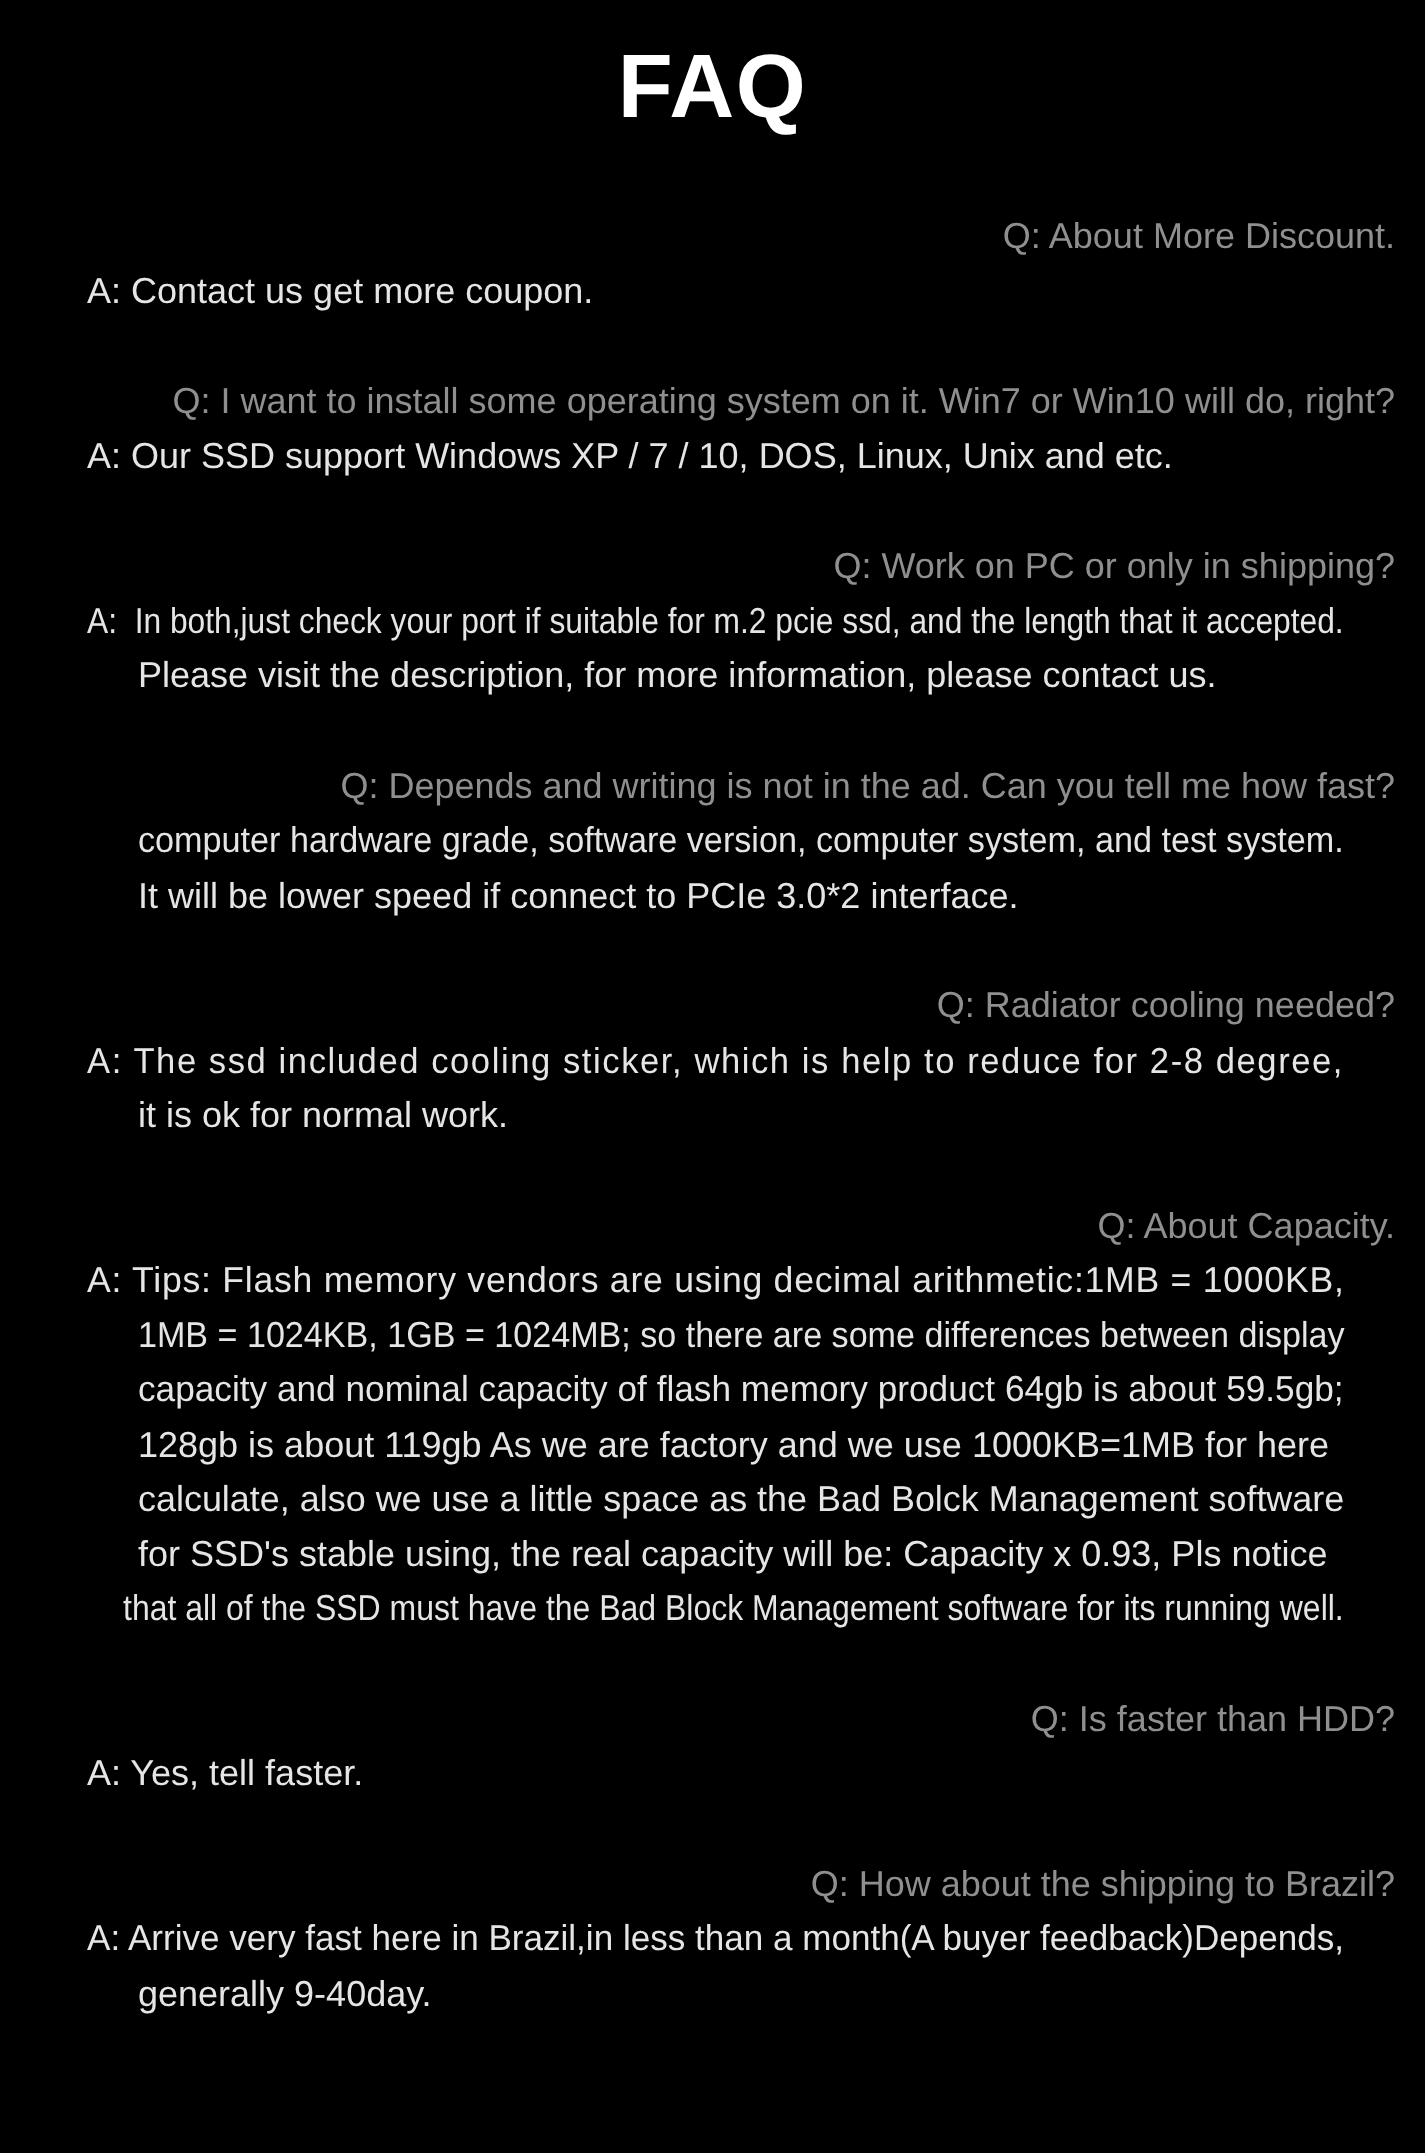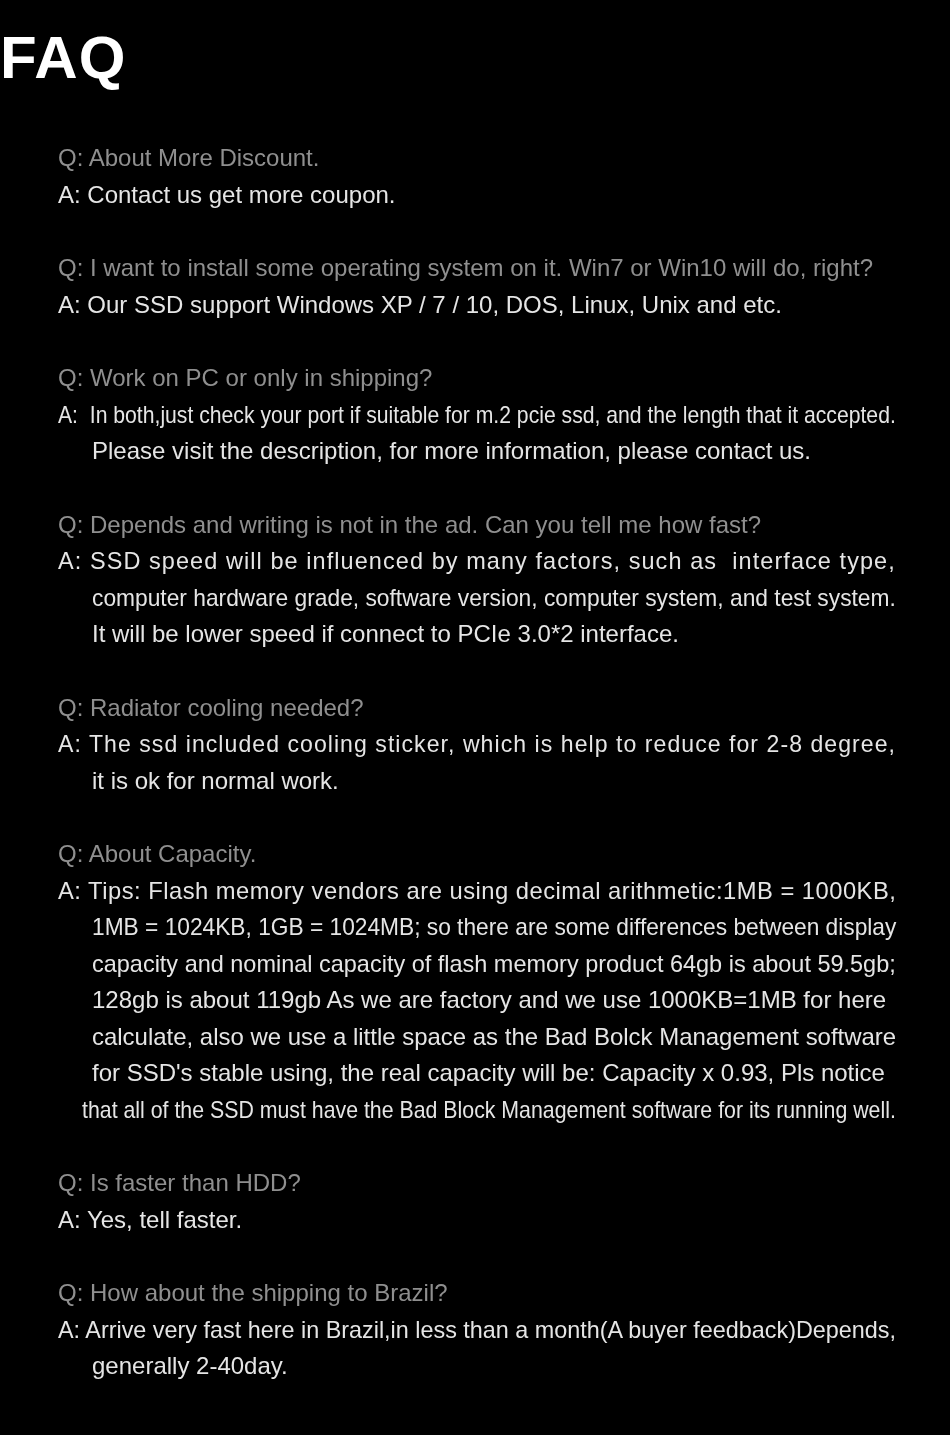--- a/index.html
+++ b/index.html
@@ -11,20 +11,21 @@
     position: relative;
     width: 950px;
     height: 1435px;
     background: #000000;
     overflow: hidden;
     font-family: "Liberation Sans", sans-serif;
   }
   .faq-title {
     margin: 0;
     padding-top: 22px;
+    text-align: center;
     font-size: 60px;
     line-height: 72px;
     font-weight: bold;
     letter-spacing: 1px;
     color: #ffffff;
   }
   .faq-list {
     margin-top: 46px;
     padding-left: 58px;
     padding-right: 20px;
@@ -32,20 +33,21 @@
   .qa-block {
     margin: 0 0 37px 0;
   }
   .line {
     font-size: 24px;
     line-height: 36.5px;
     height: 36.5px;
   }
   .q-line {
     color: #8f8f8f;
+    text-align: right;
   }
   .a-line {
     color: #e5e5e5;
   }
   .cont { padding-left: 34px; }
   .cont-sm { padding-left: 24px; }
   .txt {
     display: inline-block;
     white-space: pre;
     transform-origin: left center;
@@ -73,21 +75,20 @@
     </div>
 
     <div class="qa-block">
       <div class="line q-line"><span class="txt">Q: Work on PC or only in shipping?</span></div>
       <div class="line a-line"><span class="txt" style="transform: scaleX(0.882);">A:  In both,just check your port if suitable for m.2 pcie ssd, and the length that it accepted.</span></div>
       <div class="line a-line cont"><span class="txt">Please visit the description, for more information, please contact us.</span></div>
     </div>
 
     <div class="qa-block">
       <div class="line q-line"><span class="txt">Q: Depends and writing is not in the ad. Can you tell me how fast?</span></div>
-      <div class="line a-line"><span class="txt ws1" style="transform: scaleX(0.978);">A: SSD speed will be influenced by many factors, such as  interface type,</span></div>
       <div class="line a-line cont"><span class="txt" style="transform: scaleX(0.949);">computer hardware grade, software version, computer system, and test system.</span></div>
       <div class="line a-line cont"><span class="txt">It will be lower speed if connect to PCIe 3.0*2 interface.</span></div>
     </div>
 
     <div class="qa-block">
       <div class="line q-line"><span class="txt">Q: Radiator cooling needed?</span></div>
       <div class="line a-line"><span class="txt ws1" style="transform: scaleX(0.96);">A: The ssd included cooling sticker, which is help to reduce for 2-8 degree,</span></div>
       <div class="line a-line cont"><span class="txt">it is ok for normal work.</span></div>
     </div>
 
@@ -103,17 +104,17 @@
     </div>
 
     <div class="qa-block">
       <div class="line q-line"><span class="txt">Q: Is faster than HDD?</span></div>
       <div class="line a-line"><span class="txt">A: Yes, tell faster.</span></div>
     </div>
 
     <div class="qa-block">
       <div class="line q-line"><span class="txt">Q: How about the shipping to Brazil?</span></div>
       <div class="line a-line"><span class="txt" style="transform: scaleX(0.974);">A: Arrive very fast here in Brazil,in less than a month(A buyer feedback)Depends,</span></div>
-      <div class="line a-line cont"><span class="txt">generally 2-40day.</span></div>
+      <div class="line a-line cont"><span class="txt">generally 9-40day.</span></div>
     </div>
 
   </div>
 </div>
 
 </body></html>

